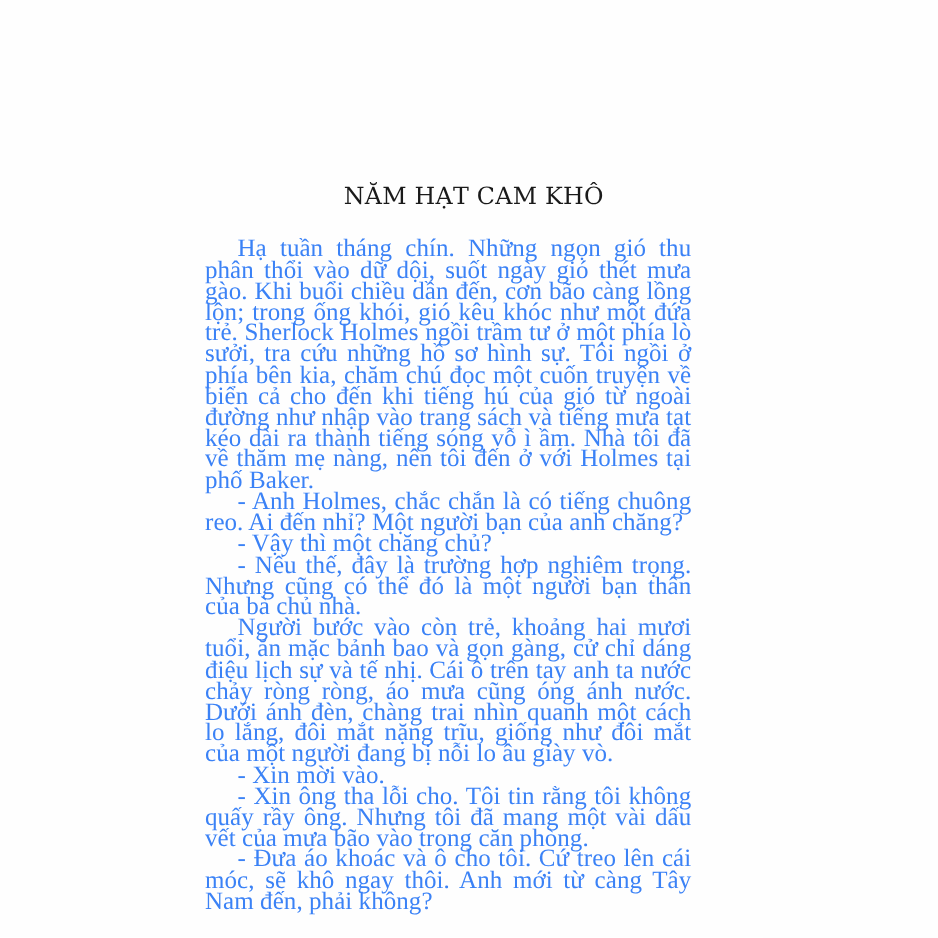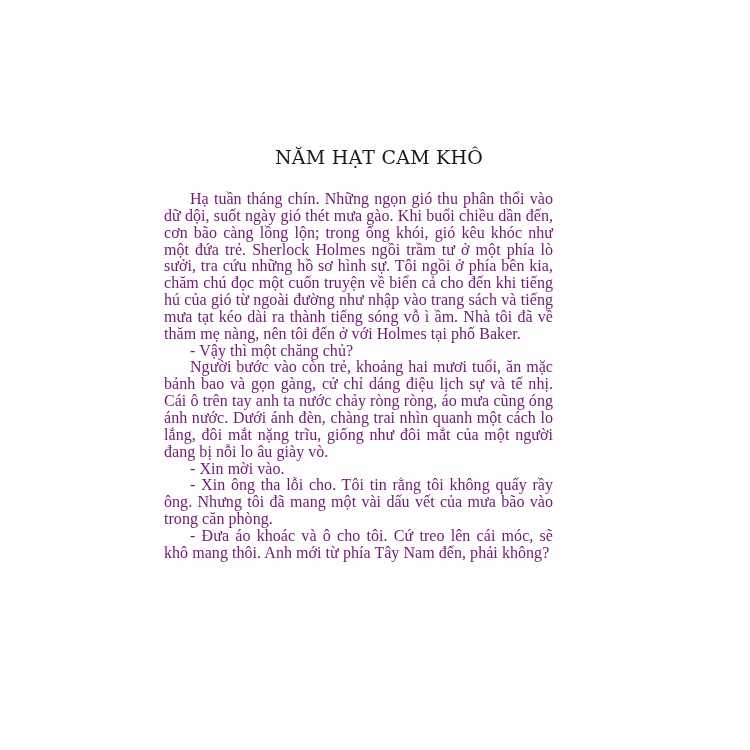--- a/index.html
+++ b/index.html
@@ -5,31 +5,33 @@
   html, body { margin:0; padding:0; background:#ffffff; }
   body { width:750px; height:750px; position:relative; overflow:hidden; }
   .page { position:absolute; left:0; top:0; width:750px; height:750px; background:#fefefe; }
   .title {
     position:absolute; left:4px; top:144px; width:750px; text-align:center;
     font-family:"DejaVu Serif", serif; font-size:19px; letter-spacing:0.2px;
     color:#1a1a1a; font-weight:normal; margin:0; line-height:26px;
   }
   .body-text {
     position:absolute; left:164px; top:191px; width:389px;
-    font-family:"Liberation Serif", serif; font-size:16px; line-height:16.85px;
-    color:#701a75; text-align:justify; letter-spacing:0.05px;
+    font-family:"Liberation Serif", serif; font-size:20px; line-height:16.85px;
+    color:#3b82f6; text-align:justify; letter-spacing:0.05px;
   }
   .body-text p { margin:0; text-indent:26px; text-align:justify; }
 </style>
 </head>
 <body>
 
 <div class="page">
   <h1 class="title">NĂM HẠT CAM KHÔ</h1>
   <div class="body-text">
     <p>Hạ tuần tháng chín. Những ngọn gió thu phân thổi vào dữ dội, suốt ngày gió thét mưa gào. Khi buổi chiều dần đến, cơn bão càng lồng lộn; trong ống khói, gió kêu khóc như một đứa trẻ. Sherlock Holmes ngồi trầm tư ở một phía lò sưởi, tra cứu những hồ sơ hình sự. Tôi ngồi ở phía bên kia, chăm chú đọc một cuốn truyện về biển cả cho đến khi tiếng hú của gió từ ngoài đường như nhập vào trang sách và tiếng mưa tạt kéo dài ra thành tiếng sóng vỗ ì ầm. Nhà tôi đã về thăm mẹ nàng, nên tôi đến ở với Holmes tại phố Baker.</p>
+    <p>- Anh Holmes, chắc chắn là có tiếng chuông reo. Ai đến nhỉ? Một người bạn của anh chăng?</p>
     <p>- Vậy thì một chăng chủ?</p>
+    <p>- Nếu thế, đây là trường hợp nghiêm trọng. Nhưng cũng có thể đó là một người bạn thân của bà chủ nhà.</p>
     <p>Người bước vào còn trẻ, khoảng hai mươi tuổi, ăn mặc bảnh bao và gọn gàng, cử chỉ dáng điệu lịch sự và tế nhị. Cái ô trên tay anh ta nước chảy ròng ròng, áo mưa cũng óng ánh nước. Dưới ánh đèn, chàng trai nhìn quanh một cách lo lắng, đôi mắt nặng trĩu, giống như đôi mắt của một người đang bị nỗi lo âu giày vò.</p>
     <p>- Xin mời vào.</p>
     <p>- Xin ông tha lỗi cho. Tôi tin rằng tôi không quấy rầy ông. Nhưng tôi đã mang một vài dấu vết của mưa bão vào trong căn phòng.</p>
-    <p>- Đưa áo khoác và ô cho tôi. Cứ treo lên cái móc, sẽ khô mang thôi. Anh mới từ phía Tây Nam đến, phải không?</p>
+    <p>- Đưa áo khoác và ô cho tôi. Cứ treo lên cái móc, sẽ khô ngay thôi. Anh mới từ càng Tây Nam đến, phải không?</p>
   </div>
 </div>
 
 </body></html>

